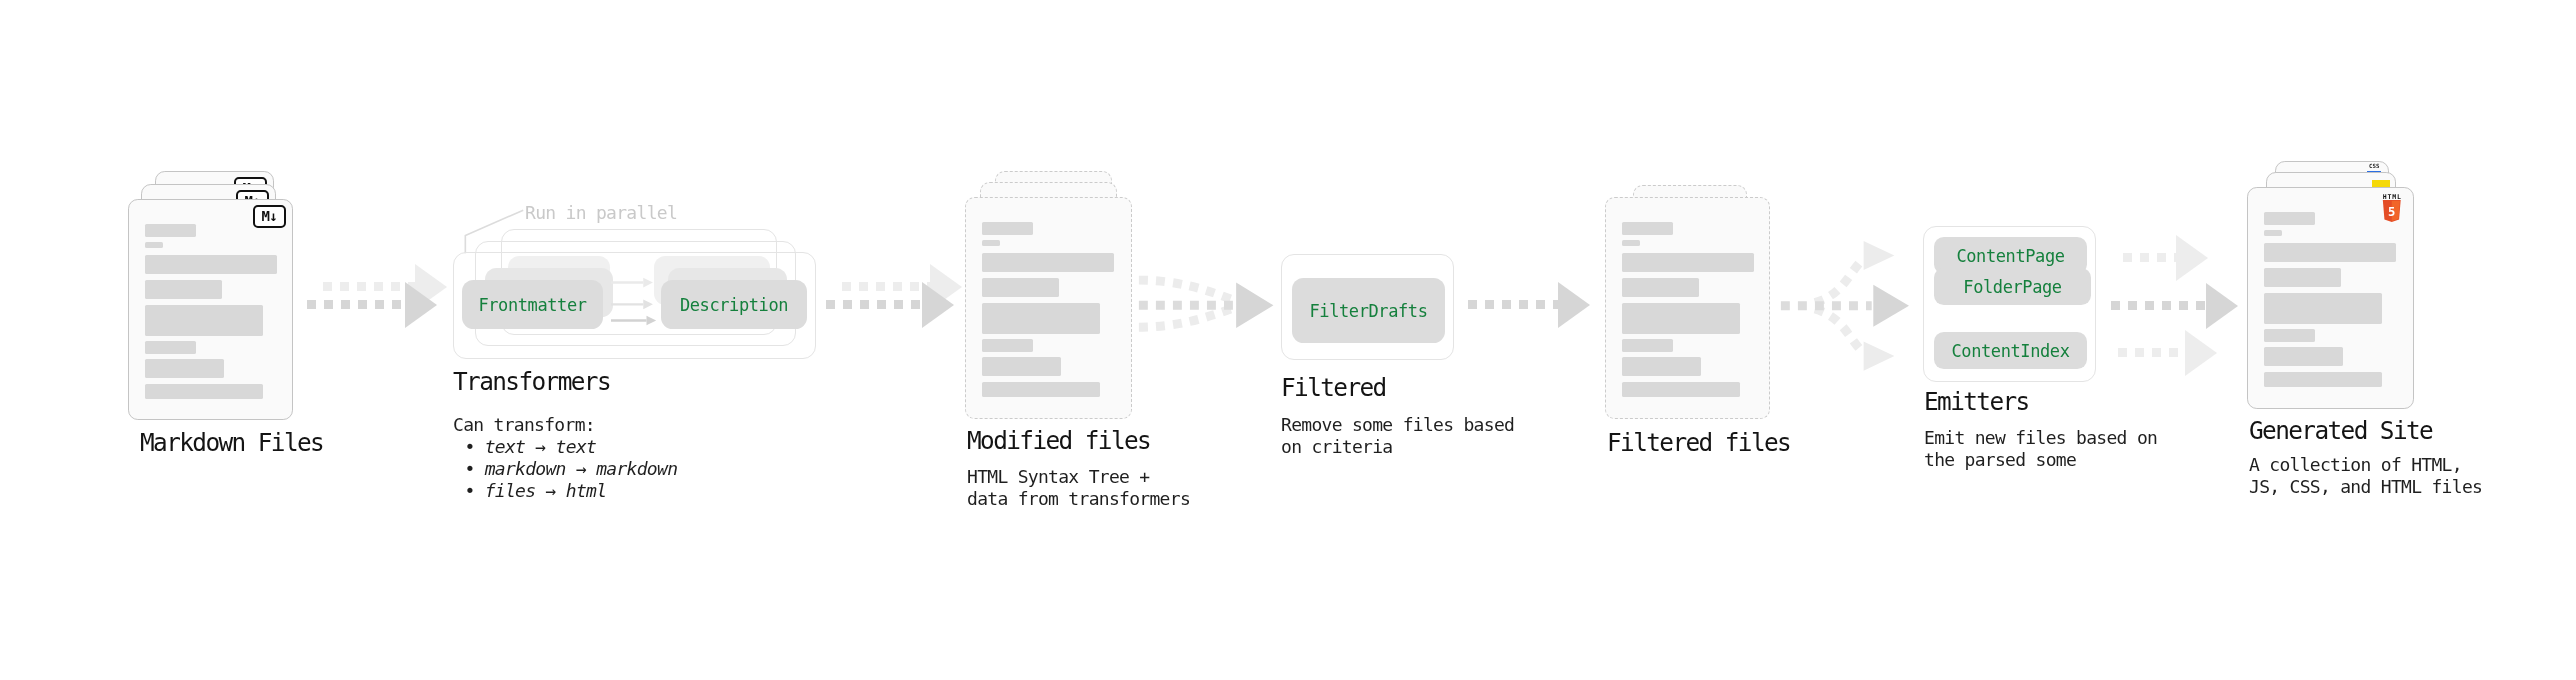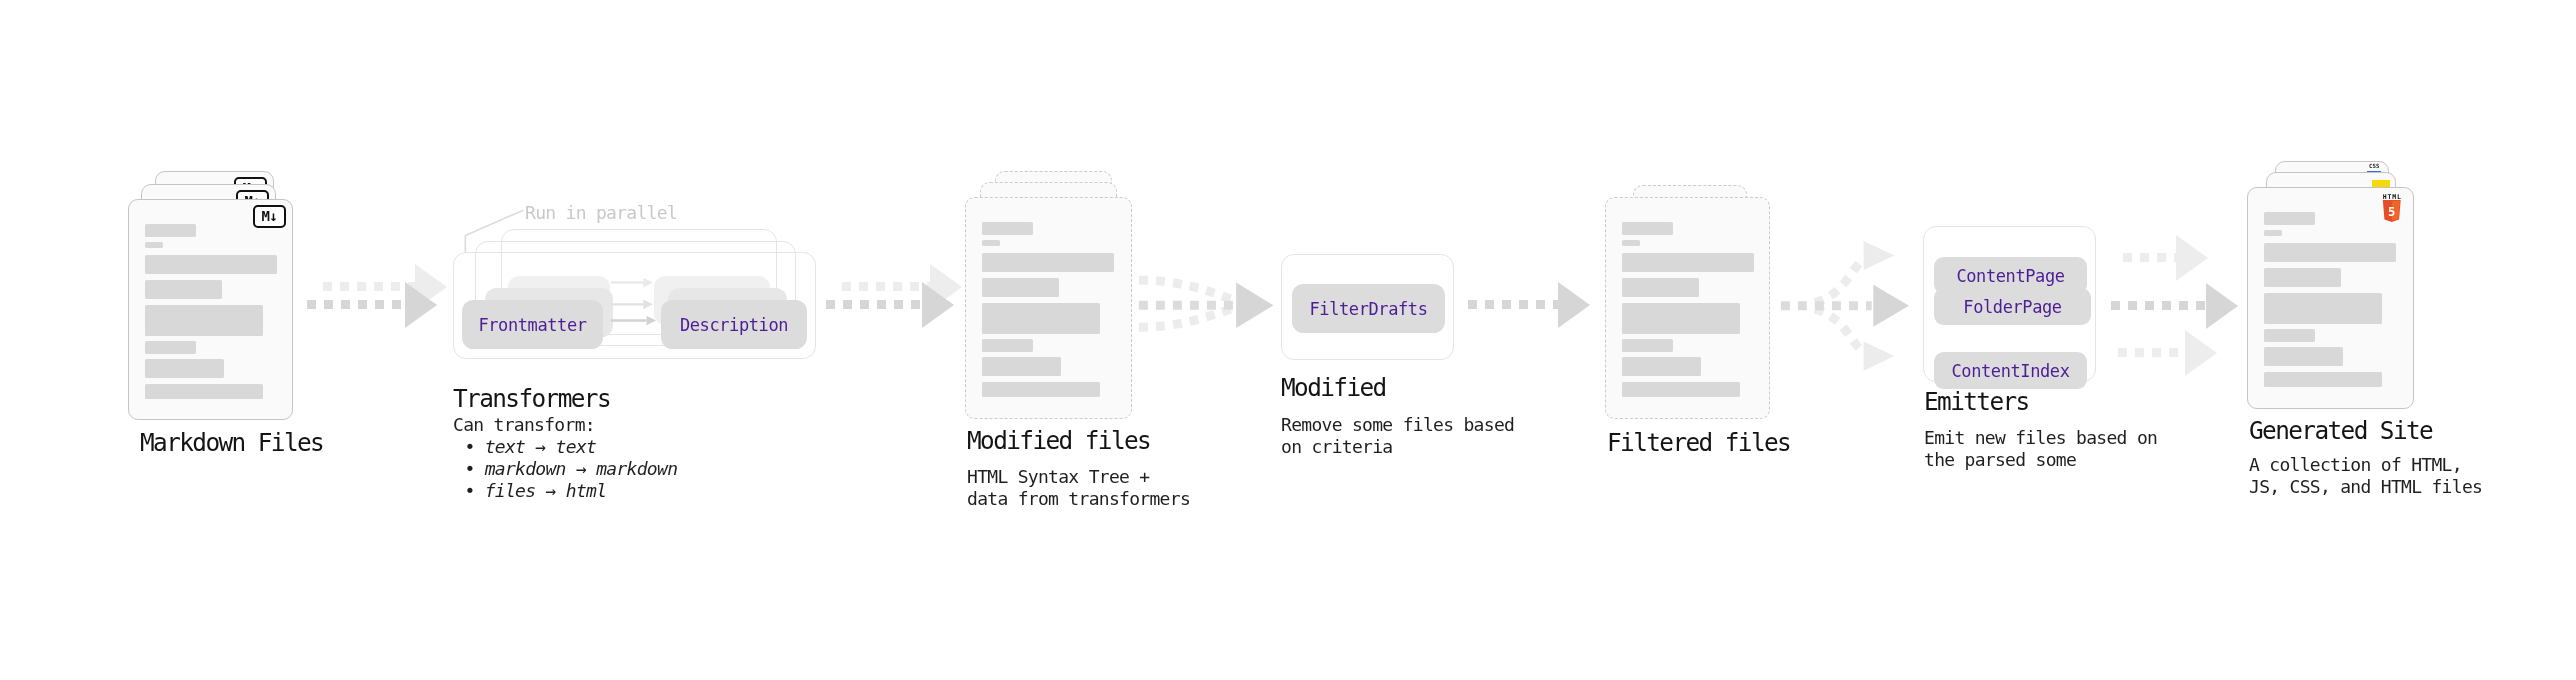--- a/index.html
+++ b/index.html
@@ -28,21 +28,21 @@
   .html5-word{font-size:6.5px;font-weight:bold;letter-spacing:0.8px;color:#111;line-height:6.5px;}
   .css-badge{position:absolute;top:2.4px;right:6.5px;width:14.6px;text-align:center;}
   .css-word{font-size:5.7px;font-weight:bold;color:#222;line-height:5.7px;}
   .css-bar{margin-top:0.8px;height:3.3px;width:14px;background:var(--css-blue,#2b6fe3);}
   .js-badge{position:absolute;top:6.5px;right:4.9px;width:18px;height:10.6px;background:var(--js-yellow,#f5d908);}
   
   .obox{position:absolute;border:1.6px solid var(--outline-box-border,#e4e4e4);border-radius:13px;background:transparent;box-sizing:border-box;}
   .obox.filled{background:#fff;}
   .pill{position:absolute;background:var(--pill-fill,#dcdcdc);border-radius:11.4px;
     display:flex;align-items:center;justify-content:center;
-    font-size:17px;letter-spacing:-0.4px;color:#4c1d95;white-space:nowrap;margin-top:20px;}
+    font-size:17px;letter-spacing:-0.4px;color:#15803d;white-space:nowrap;}
   .pill.ghost1{background:var(--pill-ghost-1,#e7e7e7);}
   .pill.ghost2{background:var(--pill-ghost-2,#f0f0f0);}
   .pill.small{border-radius:9.8px;}
   
   .sec-title{position:absolute;font-size:24.4px;font-weight:500;letter-spacing:-1.6px;color:var(--title-text,#141414);white-space:nowrap;line-height:26px;}
   .sec-body{position:absolute;font-size:18px;letter-spacing:-0.7px;line-height:22px;color:var(--body-text,#1f1f1f);white-space:nowrap;}
   .sec-body .indent{padding-left:11.4px;font-style:italic;}
   .annotation{position:absolute;font-size:18px;letter-spacing:-0.7px;color:var(--annotation-text,#c9c9c9);white-space:nowrap;}
   
   .dash-arrow{position:absolute;display:flex;align-items:center;height:47px;}
@@ -111,21 +111,21 @@
       <line x1="0" y1="41" x2="40" y2="41" stroke="#e2e2e2" stroke-width="3"></line>
         <polygon points="40,35 40,47 52,41" fill="#e2e2e2"></polygon>
       <line x1="0" y1="61" x2="44" y2="61" stroke="#d2d2d2" stroke-width="3"></line>
         <polygon points="44,55 44,67 56,61" fill="#d2d2d2"></polygon>
     </svg>
 
     <div class="pill ghost2" style="left:654px;top:256px;width:116px;height:49px"></div>
     <div class="pill ghost1" style="left:668px;top:268px;width:119px;height:49px"></div>
     <div class="pill" style="left:661px;top:280px;width:146px;height:49px">Description</div>
 
-    <div class="sec-title" style="left:453px;top:386px">Transformers</div>
+    <div class="sec-title" style="left:453px;top:369px">Transformers</div>
     <div class="sec-body" style="left:453px;top:414px">
       <div>Can transform:</div>
       <div class="indent">• text → text</div>
       <div class="indent">• markdown → markdown</div>
       <div class="indent">• files → html</div>
     </div>
   </div>
 
   <div>
     <div class="dash-arrow ghost" style="left:842px;top:263px;width:120px">
@@ -162,22 +162,22 @@
 
   <svg class="abs" style="left:1134px;top:268px" width="150" height="77" viewBox="0 0 185 95">
     <path d="M 6 15 C 55 15 90 27 124 40" fill="none" stroke="#ececec" stroke-width="11" stroke-dasharray="11 10"></path>
     <path d="M 6 73 C 55 73 90 61 124 49" fill="none" stroke="#ececec" stroke-width="11" stroke-dasharray="11 10"></path>
     <path d="M 6 46 H 124" fill="none" stroke="#dcdcdc" stroke-width="11" stroke-dasharray="11 10"></path>
     <polygon points="126,18 126,74 172,46" fill="#d6d6d6"></polygon>
   </svg>
 
   <div>
     <div class="obox filled" style="left:1281px;top:254px;width:173px;height:106px"></div>
-    <div class="pill" style="left:1292px;top:264px;width:153px;height:49px">FilterDrafts</div>
-    <div class="sec-title" style="left:1281px;top:375px">Modified</div>
+    <div class="pill" style="left:1292px;top:278px;width:153px;height:65px">FilterDrafts</div>
+    <div class="sec-title" style="left:1281px;top:375px">Filtered</div>
     <div class="sec-body" style="left:1281px;top:414px">
       <div>Remove some files based</div>
       <div>on criteria</div>
     </div>
   </div>
 
   <div class="dash-arrow main" style="left:1468px;top:281px;width:122px">
       <div class="line"></div>
       <div class="head"></div>
     </div>

